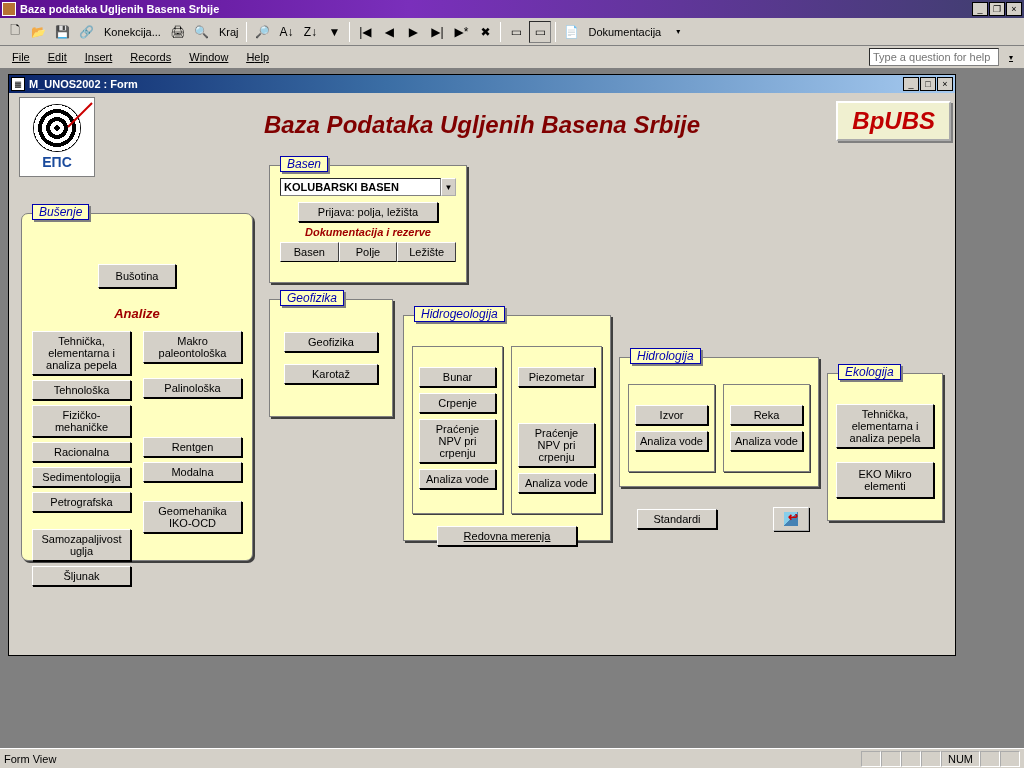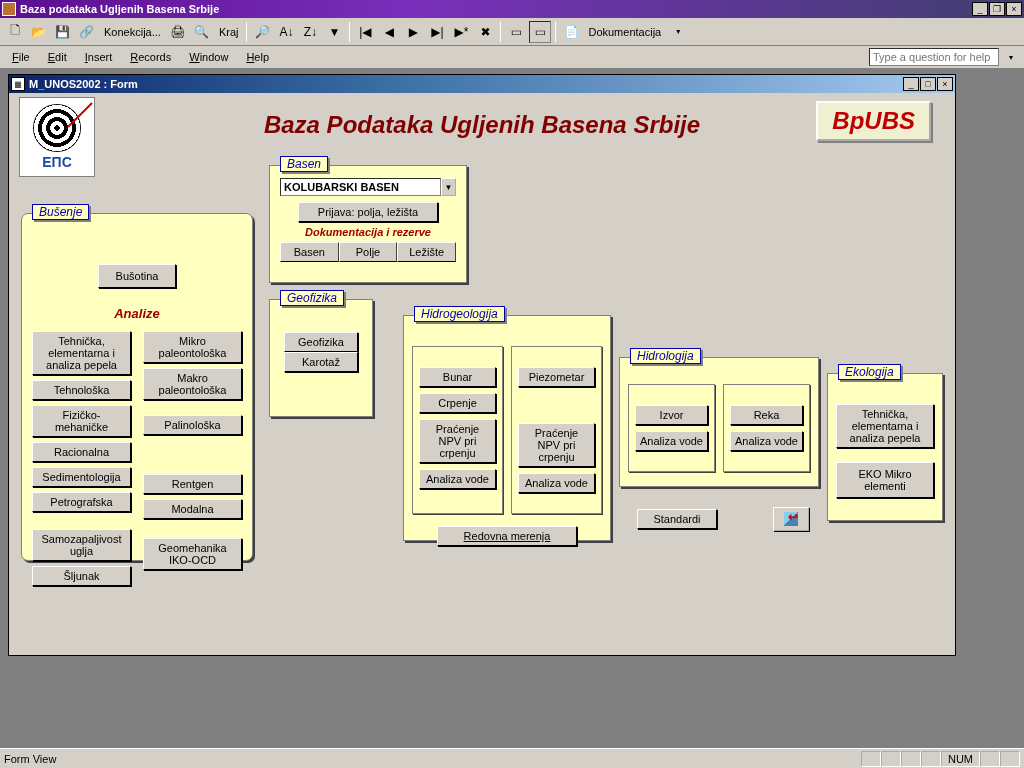--- a/index.html
+++ b/index.html
@@ -13,42 +13,42 @@
 .winctrl button { width: 16px; height: 14px; background: #d4d0c8; border: 1px solid #000; font-size: 9px; line-height: 9px; cursor: pointer; font-family: Arial; }
 
 
 .toolbar-area { background: #d4d0c8; border-bottom: 1px solid #808080; padding: 2px 4px; display: flex; align-items: center; gap: 2px; height: 28px; }
 .tb-btn { width: 22px; height: 22px; border: 1px solid transparent; display: inline-flex; align-items: center; justify-content: center; cursor: pointer; font-size: 12px; }
 .tb-sep { width: 1px; height: 20px; background: #808080; border-right: 1px solid #fff; margin: 0 2px; }
 .tb-text { padding: 0 4px; cursor: pointer; font-size: 11px; }
 
 
 .menubar { background: #d4d0c8; height: 22px; display: flex; align-items: center; padding: 0 4px; gap: 2px; }
-.menubar span { padding: 2px 8px; cursor: pointer; font-size: 11px; }
+.menubar span { padding: 2px 8px; cursor: pointer; font-size: 11px; text-decoration: underline; }
 .menubar span u { text-decoration: underline; }
 .help-box { margin-left: auto; }
 .help-box input { width: 130px; height: 18px; border: 1px inset #808080; font-size: 11px; padding: 0 3px; }
 
 
 .mdi { background: #808080; position: relative; height: 676px; }
 
 
 .form-window { position: absolute; left: 8px; top: 6px; width: 948px; height: 582px; background: #d4d0c8; border: 1px solid #000; }
 .form-titlebar { height: 18px; background: linear-gradient(to right, #0a246a 0%, #3b6ea5 40%, #a6caf0 100%); color: #fff; display: flex; align-items: center; padding: 0 2px; }
 .form-titlebar .icon { width: 14px; height: 14px; background: #fff; border: 1px solid #000; margin-right: 4px; display:inline-flex; align-items:center; justify-content:center; font-size:8px; color:#000;}
 .form-titlebar .title { flex: 1; font-weight: bold; font-size: 11px; }
 .form-body { position: relative; background: #d4d0c8; height: 562px; }
 
 
 .logo { position: absolute; left: 10px; top: 4px; width: 76px; height: 80px; background: #fff; border: 1px solid #808080; display: flex; flex-direction: column; align-items: center; justify-content: center; }
 .logo .bullseye { width: 48px; height: 48px; border-radius: 50%; background: radial-gradient(circle, #000 0 8%, #fff 8% 20%, #000 20% 32%, #fff 32% 44%, #000 44% 56%, #fff 56% 68%, #000 68% 80%, #fff 80% 100%); position: relative; }
 .logo .bullseye::after { content:""; position:absolute; width:34px; height:2px; background:#c00; top:10px; left:30px; transform: rotate(-45deg); }
 .logo .eps { font-size: 14px; font-weight: bold; color: #1a4a9c; margin-top: 2px; }
 .main-title { position: absolute; left: 0; right: 0; top: 18px; text-align: center; font-size: 24px; font-weight: bold; font-style: italic; color: #800000; }
-.bpubs-box { position: absolute; right: 24px; top: 8px; background: #f0f0d0; border: 2px outset #fff; padding: 4px 14px; box-shadow: 2px 2px 0 #808080; }
+.bpubs-box { position: absolute; right: 4px; top: 8px; background: #f0f0d0; border: 2px outset #fff; padding: 4px 14px; box-shadow: 2px 2px 0 #808080; }
 .bpubs-box span { font-size: 24px; font-weight: bold; font-style: italic; color: #c00000; }
 
 
 .panel { position: absolute; background: #ffffc0; border: 1px solid #808080; box-shadow: 2px 2px 0 #404040; }
 .panel-label { position: absolute; top: -10px; left: 10px; background: #ffffc0; border: 1px solid #0000b0; padding: 0 6px; color: #0000b0; font-size: 12px; font-style: italic; box-shadow: 2px 2px 0 #808080; }
 .sublabel { font-style: italic; font-weight: bold; color: #a00000; font-size: 13px; text-align: center; margin: 4px 0 10px 0; }
 .doc-label { font-style: italic; font-weight: bold; color: #a00000; font-size: 11px; text-align: center; margin: 4px 0; }
 
 .btn { background: #d4d0c8; border: 1px outset #fff; border-right-color: #404040; border-bottom-color: #404040; padding: 3px 4px; font-size: 11px; text-align: center; cursor: pointer; box-shadow: 1px 1px 0 #000; display: block; }
 
@@ -62,21 +62,21 @@
 
 .p-basen { left: 260px; top: 72px; width: 198px; height: 118px; padding: 12px 10px 8px 10px; }
 .combo { display: flex; width: 100%; margin-bottom: 6px; }
 .combo input { flex: 1; border: 1px inset #808080; background: #fff; font-size: 11px; font-weight: bold; padding: 2px 3px; }
 .combo button { width: 16px; background: #d4d0c8; border: 1px outset #fff; font-size: 8px; cursor: pointer; }
 .p-basen .prijava { width: 140px; margin: 0 auto 4px auto; }
 .p-basen .row3 { display: flex; gap: 0; }
 .p-basen .row3 .btn { flex: 1; box-shadow: none; border-right: 1px solid #404040; }
 
 
-.p-geofizika { left: 260px; top: 206px; width: 104px; height: 118px; padding: 32px 14px 10px 14px; display: flex; flex-direction: column; }
+.p-geofizika { left: 260px; top: 206px; width: 124px; height: 118px; padding: 32px 14px 10px 14px; display: flex; flex-direction: column; gap: 12px; }
 
 
 .p-hidrogeo { left: 394px; top: 222px; width: 208px; height: 226px; padding: 30px 8px 10px 8px; }
 .sub-panel { background: #ffffc0; border: 1px solid #808080; box-shadow: 1px 1px 0 #404040; padding: 20px 6px; display: flex; flex-direction: column; gap: 6px; }
 .p-hidrogeo .twocol { display: flex; gap: 8px; }
 .p-hidrogeo .twocol .sub-panel { flex: 1; }
 .p-hidrogeo .redovna { width: 140px; margin: 12px auto 0 auto; text-decoration: underline; }
 
 
 .p-hidro { left: 610px; top: 264px; width: 200px; height: 130px; padding: 26px 8px 8px 8px; }
@@ -185,21 +185,20 @@
             <div class="btn">Tehnička, elementarna i analiza pepela</div>
             <div class="btn">Tehnološka</div>
             <div class="btn">Fizičko-mehaničke</div>
             <div class="btn">Racionalna</div>
             <div class="btn">Sedimentologija</div>
             <div class="btn">Petrografska</div>
             <div class="btn" style="margin-top:12px">Samozapaljivost uglja</div>
             <div class="btn">Šljunak</div>
           </div>
           <div class="col">
-            <div class="btn">Mikro paleontološka</div>
             <div class="btn">Makro paleontološka</div>
             <div class="btn" style="margin-top:10px">Palinološka</div>
             <div class="btn" style="margin-top:34px">Rentgen</div>
             <div class="btn">Modalna</div>
             <div class="btn" style="margin-top:14px">Geomehanika IKO-OCD</div>
           </div>
         </div>
       </div>
 
       <div class="panel p-basen">

